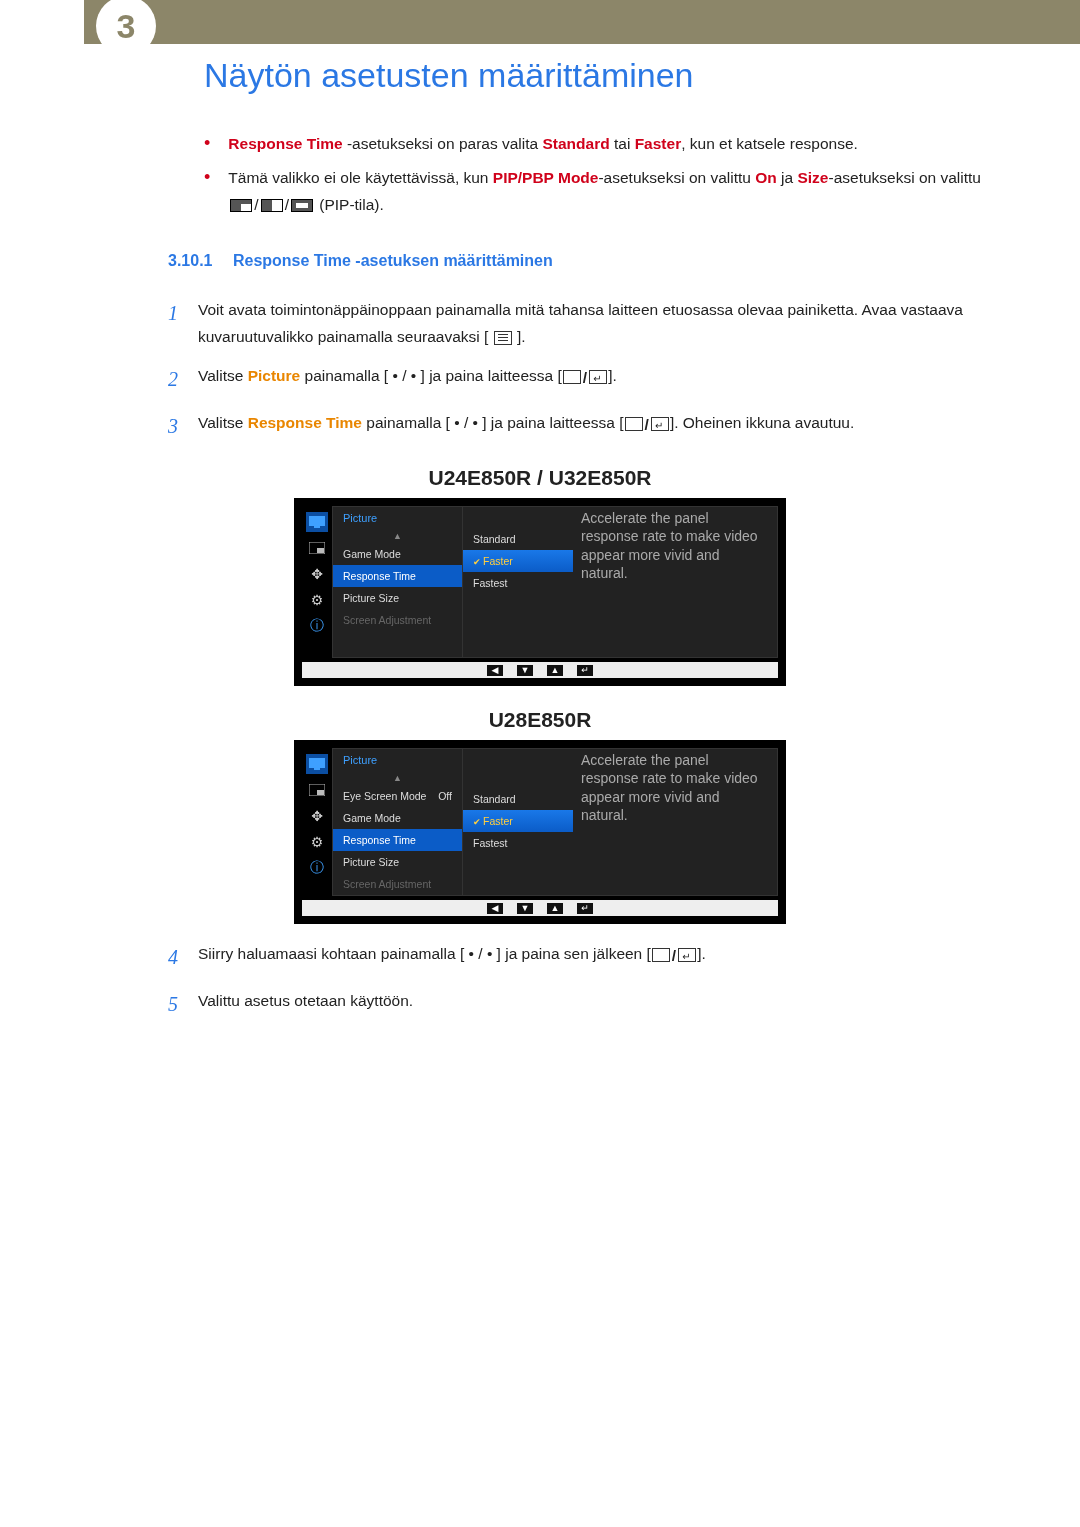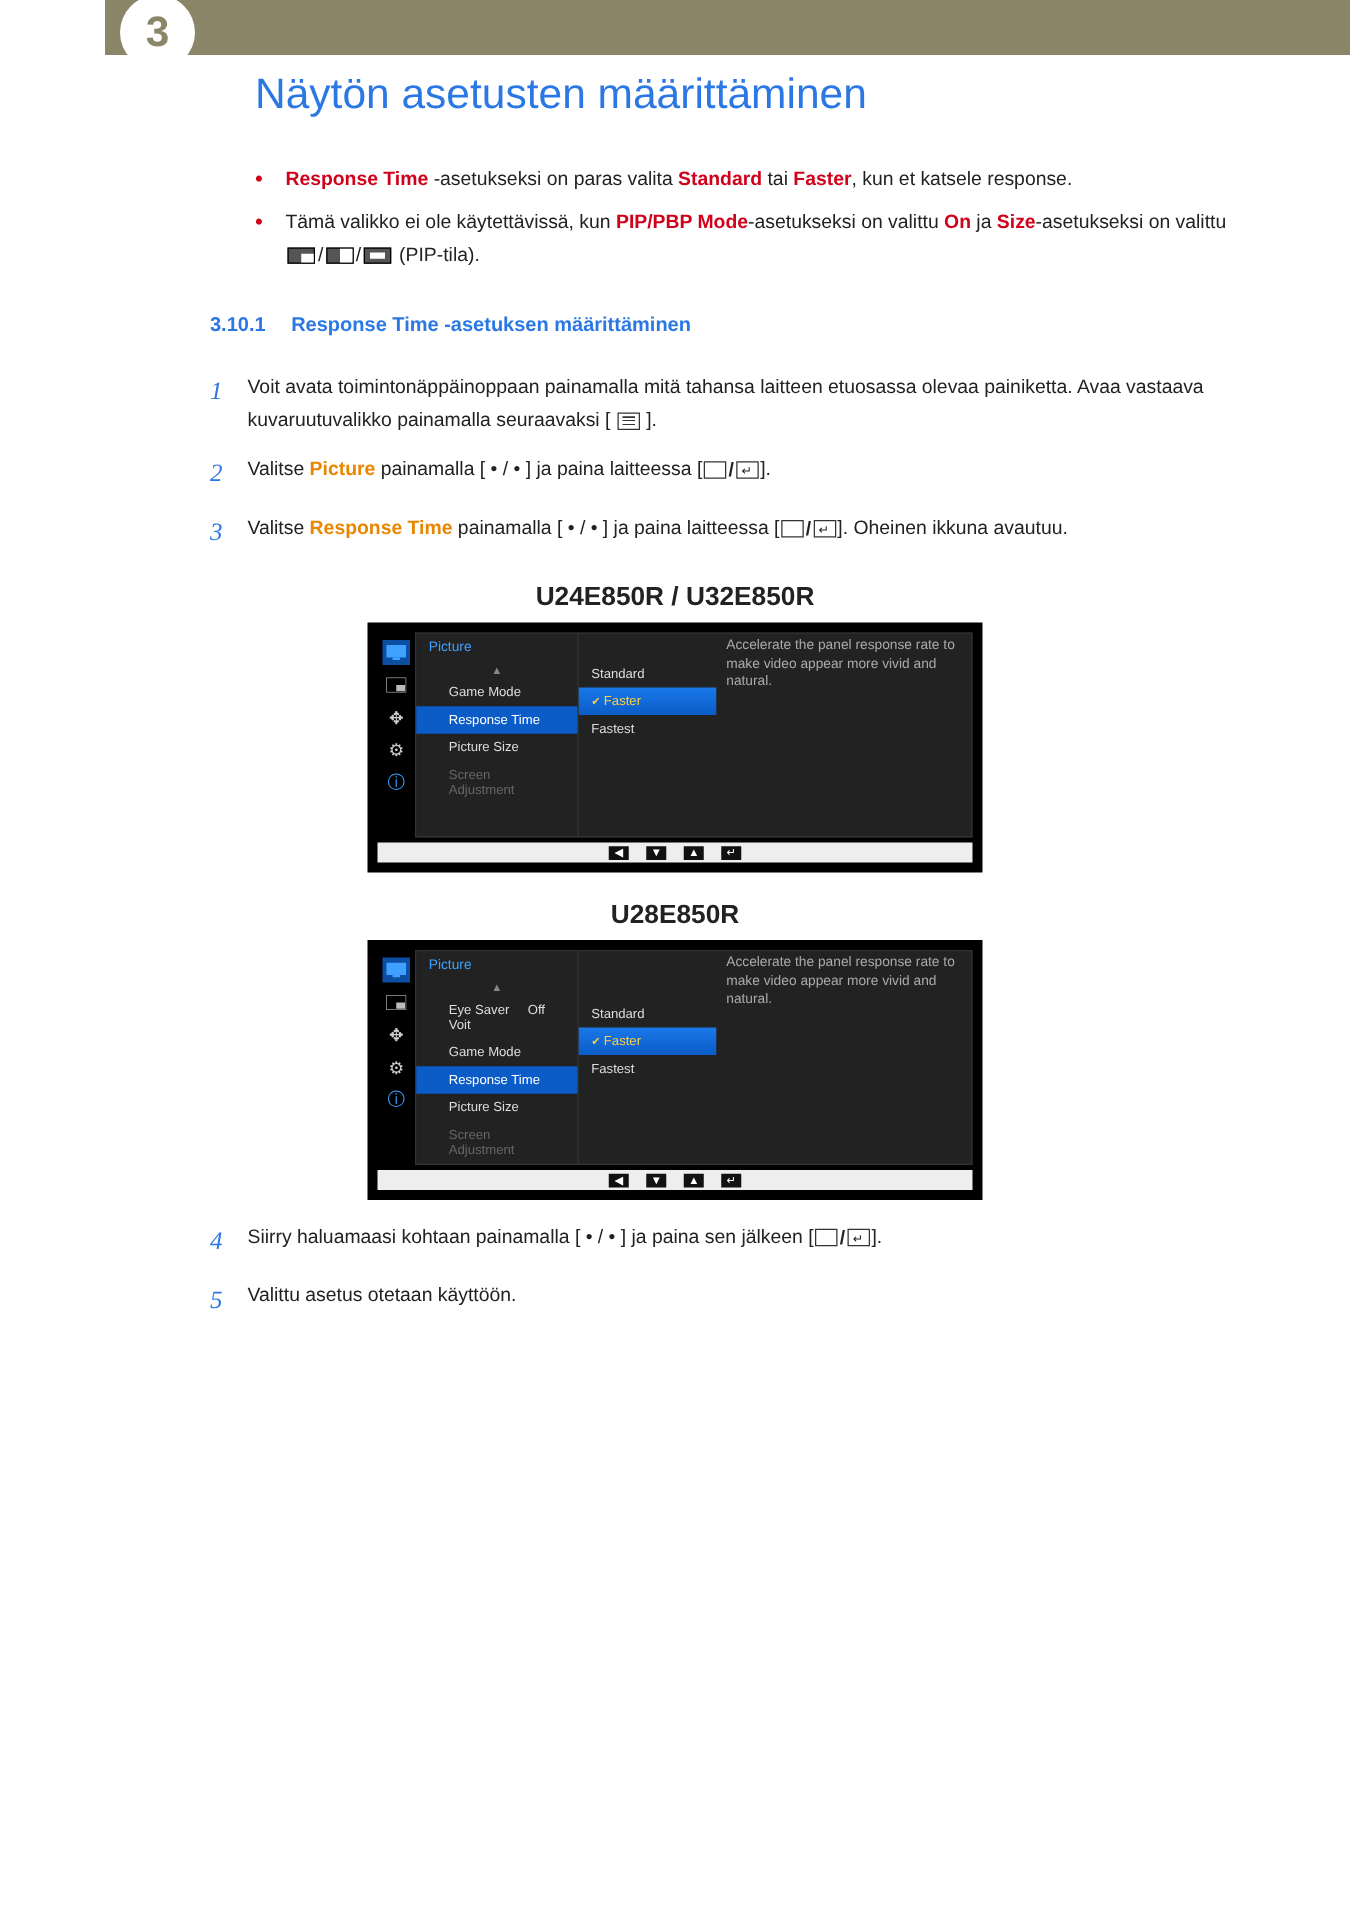--- a/index.html
+++ b/index.html
@@ -90,29 +90,29 @@
     padding: 8px;
   }
   .osd-body { display:flex; }
   .osd-sidebar { width: 30px; display:flex; flex-direction:column; gap:6px; padding-top:6px; align-items:center; }
   .osd-sidebar .sicon{ width:22px; height:20px; display:flex; align-items:center; justify-content:center; font-size:14px; }
   .osd-sidebar .sicon.active{ background:#0b4ea2; }
   .osd-sidebar .sicon svg{ fill:#bbb; }
   .osd-main { flex:1; background:#222; border:1px solid #333; display:flex; position:relative; }
   .osd-left { width:130px; border-right:1px solid #333; }
   .osd-left .hdr{ color:#3ea0ff; padding:5px 10px; font-size:11px; }
-  .osd-left .item{ padding:5px 26px; font-size:10.5px; color:#ddd; display:flex; justify-content:space-between; }
+  .osd-left .item{ padding:5px 10px; font-size:10.5px; color:#ddd; display:flex; justify-content:space-between; }
   .osd-left .item.sel{ background:#0b5cc7; color:#fff; }
   .osd-left .item.dis{ color:#666; }
   .osd-left .arrow-up{ text-align:center; color:#888; font-size:9px; padding:2px 0;}
   .osd-mid { width:110px; }
   .osd-mid .opt{ padding:5px 10px; font-size:10.5px; color:#ddd; }
   .osd-mid .opt.sel{ background:linear-gradient(#1978e8,#0b5cc7); color:#ffcf3f; }
   .osd-mid .opt.sel::before{ content:"✔ "; color:#ffcf3f; font-size:9px; }
-  .osd-right { flex:1; padding:2px 8px; font-size:11px; color:#aaa; line-height:1.3; }
+  .osd-right { flex:1; padding:2px 8px; font-size:14px; color:#aaa; line-height:1.3; }
   .osd-nav { height:16px; background:#eee; margin-top:4px; display:flex; justify-content:center; gap:14px; align-items:center; color:#111; font-size:10px; }
   .osd-nav .nbtn{ background:#111; color:#fff; width:16px; height:11px; display:inline-flex; align-items:center; justify-content:center; font-size:9px;}
   .osd .spacer-top{ height:3px;}
   .osd-left .pad-rows{ height: 26px; }
 </style>
 </head>
 <body>
 
 <div class="top-bar">
   <div class="circle-badge">
@@ -238,21 +238,21 @@
           </span>
         <span class="sicon">✥</span>
         <span class="sicon">⚙</span>
         <span class="sicon" style="color:#3ea0ff;">ⓘ</span>
       </div>
       <div class="osd-main">
         <div class="osd-left">
           <div class="hdr">Picture</div>
           <div class="arrow-up">▲</div>
           <div class="item">
-              <span>Eye Saver Voit</span>
+              <span>Eye Screen Mode</span>
               <span>Off</span>
             </div>
           <div class="item">
               <span>Game Mode</span>
             </div>
           <div class="item sel">
               <span>Response Time</span>
             </div>
           <div class="item">
               <span>Picture Size</span>

